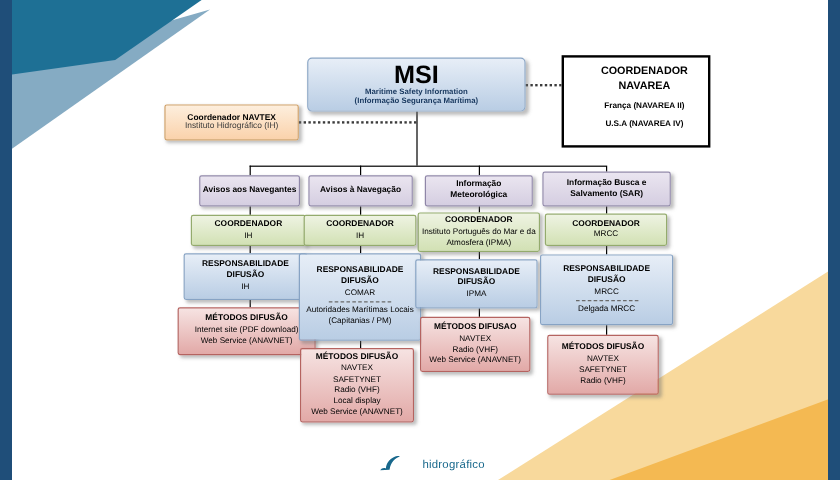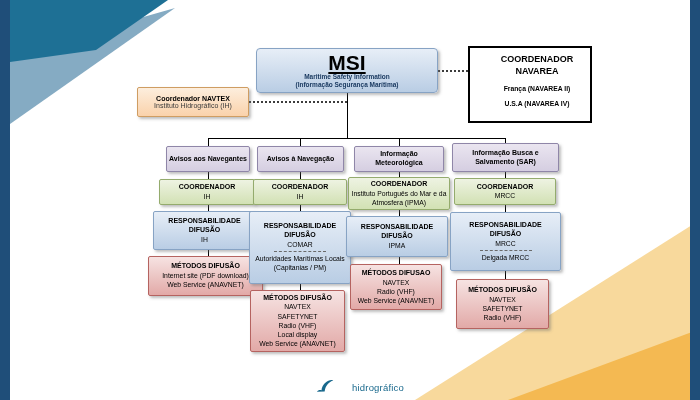--- a/index.html
+++ b/index.html
@@ -15,21 +15,21 @@
   .blines .divider{width:52px;border-top:1px dashed #6a6a6a;margin:2px auto;}
 
   .bblue   {background:linear-gradient(to bottom,#e7eef7 0%,#b9cde4 100%);border-color:#87a3c4;}
   .bgreen  {background:linear-gradient(to bottom,#eef3e2 0%,#d2e1b4 100%);border-color:#94ab6d;}
   .bpink   {background:linear-gradient(to bottom,#f6e3e2 0%,#e2a9a7 100%);border-color:#b56360;}
   .blav    {background:linear-gradient(to bottom,#eae5f0 0%,#d5cee1 100%);border-color:#8f86a8;}
   .bpeach  {background:linear-gradient(to bottom,#fdeedd 0%,#fad2ab 100%);border-color:#cf9d62;}
 
   
   #msi-box{left:256px;top:48px;width:182px;height:45px;border-radius:4px;}
-  #msi-title{font-size:21px;font-weight:bold;line-height:1;color:#000;text-decoration:underline;}
+  #msi-title{font-size:21px;font-weight:bold;line-height:1;color:#000;}
   .msi-sub{font-size:6.5px;line-height:1.3;color:#17375e;font-weight:bold;}
 
   
   #navarea-box{left:468px;top:46px;width:124px;height:77px;background:#ffffff;border:2px solid #000;
                border-radius:0;box-shadow:none;justify-content:flex-start;padding-top:6px;padding-left:16px;}
   #navarea-title{font-size:9px;font-weight:bold;line-height:1.3;width:92px;margin:0 auto;}
   .navarea-line{font-size:6.8px;font-weight:bold;margin-top:8px;}
 
   
   #navtex-box{left:137px;top:87px;width:112px;height:30px;}

